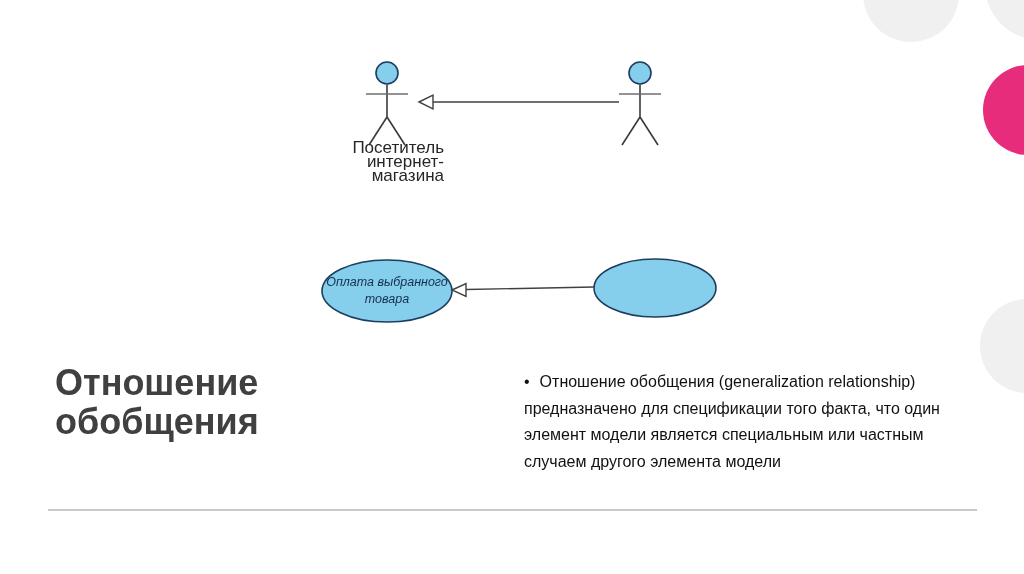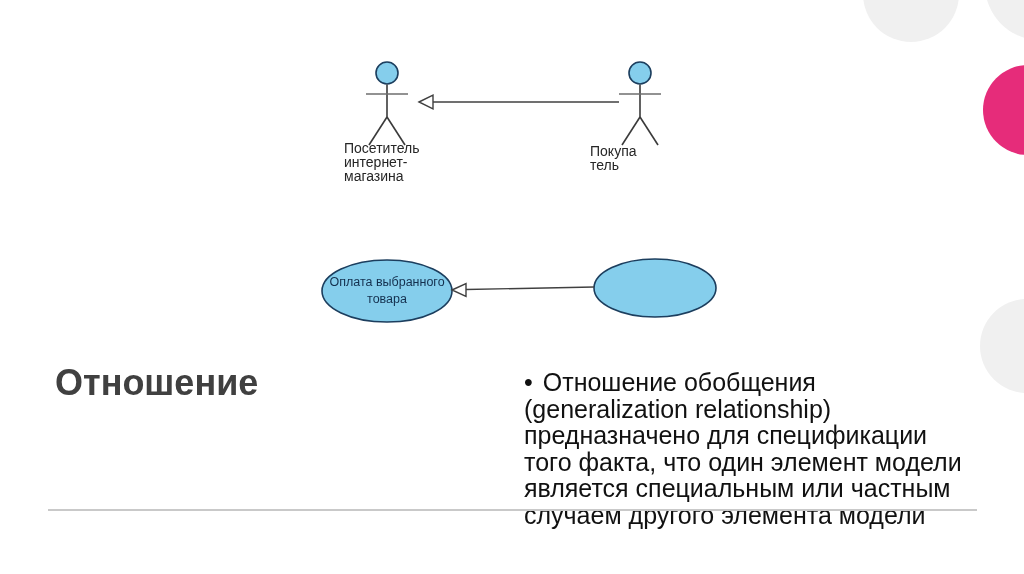--- a/index.html
+++ b/index.html
@@ -49,52 +49,52 @@
   }
   .actor-line { stroke: #3a3a3a; stroke-width: 1.6; }
   .actor-arms { stroke: #6e6e6e; stroke-width: 1.6; }
   .gen-line   { stroke: #404040; stroke-width: 1.4; }
   .gen-head   { fill: #ffffff; stroke: #404040; stroke-width: 1.4; }
 
   
   .actor-label {
     position: absolute;
     width: 100px;
-    text-align: left;
-    font-size: 14px;
+    text-align: right;
+    font-size: 17px;
     line-height: 14px;
     color: #262626;
   }
   #actor-label-1 { left: 344px; top: 141px; }
   #actor-label-2 { left: 590px; top: 144px; }
   .ellipse-label {
     position: absolute;
     text-align: center;
     font-size: 12.5px;
     line-height: 16.5px;
     color: #14304e;
   }
-  #ellipse-label-1 { left: 317px; top: 274px; width: 140px; }
+  #ellipse-label-1 { left: 317px; top: 274px; width: 140px; font-style: italic; }
   #ellipse-label-2 { left: 593px; top: 271px; width: 124px; }
 
   .title {
     position: absolute;
     left: 55px;
     top: 363px;
     font-size: 36px;
     line-height: 39px;
     font-weight: bold;
     color: #404040;
   }
   .body-text {
     position: absolute;
     left: 524px;
     top: 369px;
     width: 455px;
-    font-size: 25px;
+    font-size: 16px;
     line-height: 26.6px;
     color: #111111;
   }
   .body-text .bullet { margin-right: 10px; }
 
   .divider {
     position: absolute;
     left: 48px;
     top: 509px;
     width: 929px;
@@ -142,32 +142,29 @@
       <line class="gen-line" x1="594" y1="287" x2="466" y2="289.5"></line>
       <polygon class="gen-head" points="452,290 466,283.5 466,296.5"></polygon>
     </g>
   </svg>
 
   <div id="actor-label-1" class="actor-label">
     <div>Посетитель</div>
     <div>интернет-</div>
     <div>магазина</div>
   </div>
-  <div id="actor-label-2" class="actor-label">
-    <div>Покупа</div>
-    <div>тель</div>
-  </div>
 
   <div id="ellipse-label-1" class="ellipse-label">
     <div>Оплата выбранного</div>
     <div>товара</div>
   </div>
 
   <div class="title">
     <div>Отношение</div>
+    <div>обобщения</div>
   </div>
 
   <div class="body-text">
     <span class="bullet">•</span><span>Отношение обобщения (generalization relationship) предназначено для спецификации того факта, что один элемент модели является специальным или частным случаем другого элемента модели</span>
   </div>
 
   <div class="divider"></div>
 
 </div>
 

